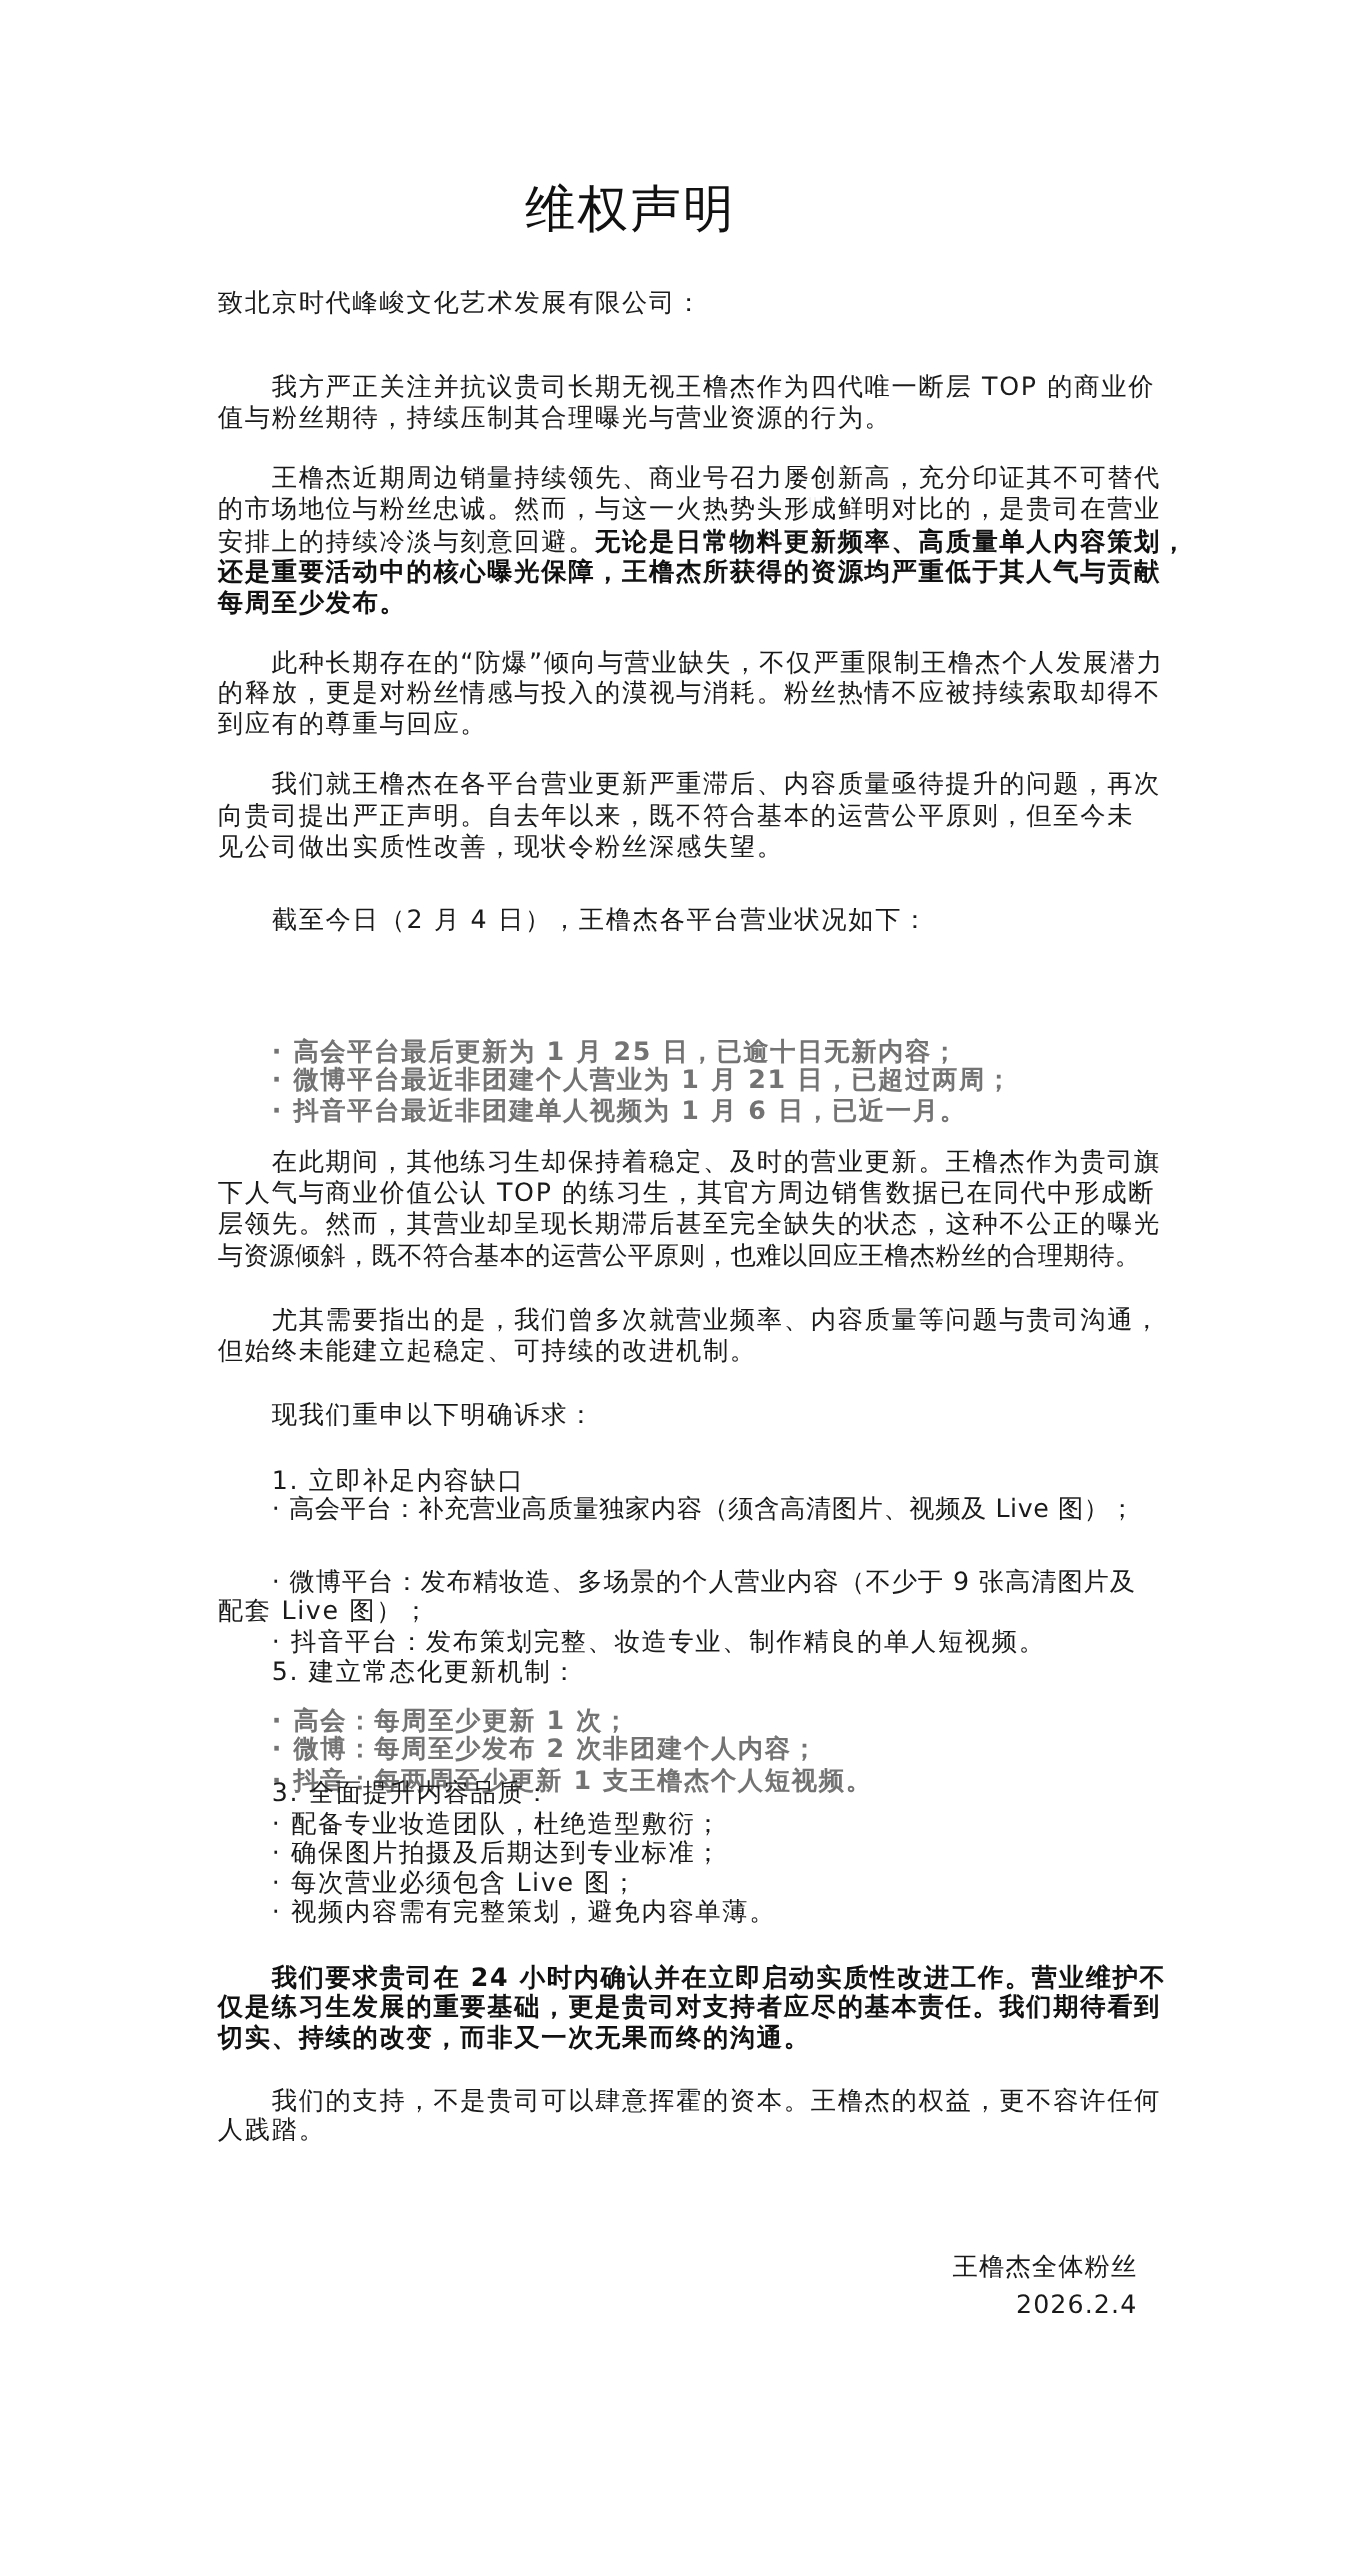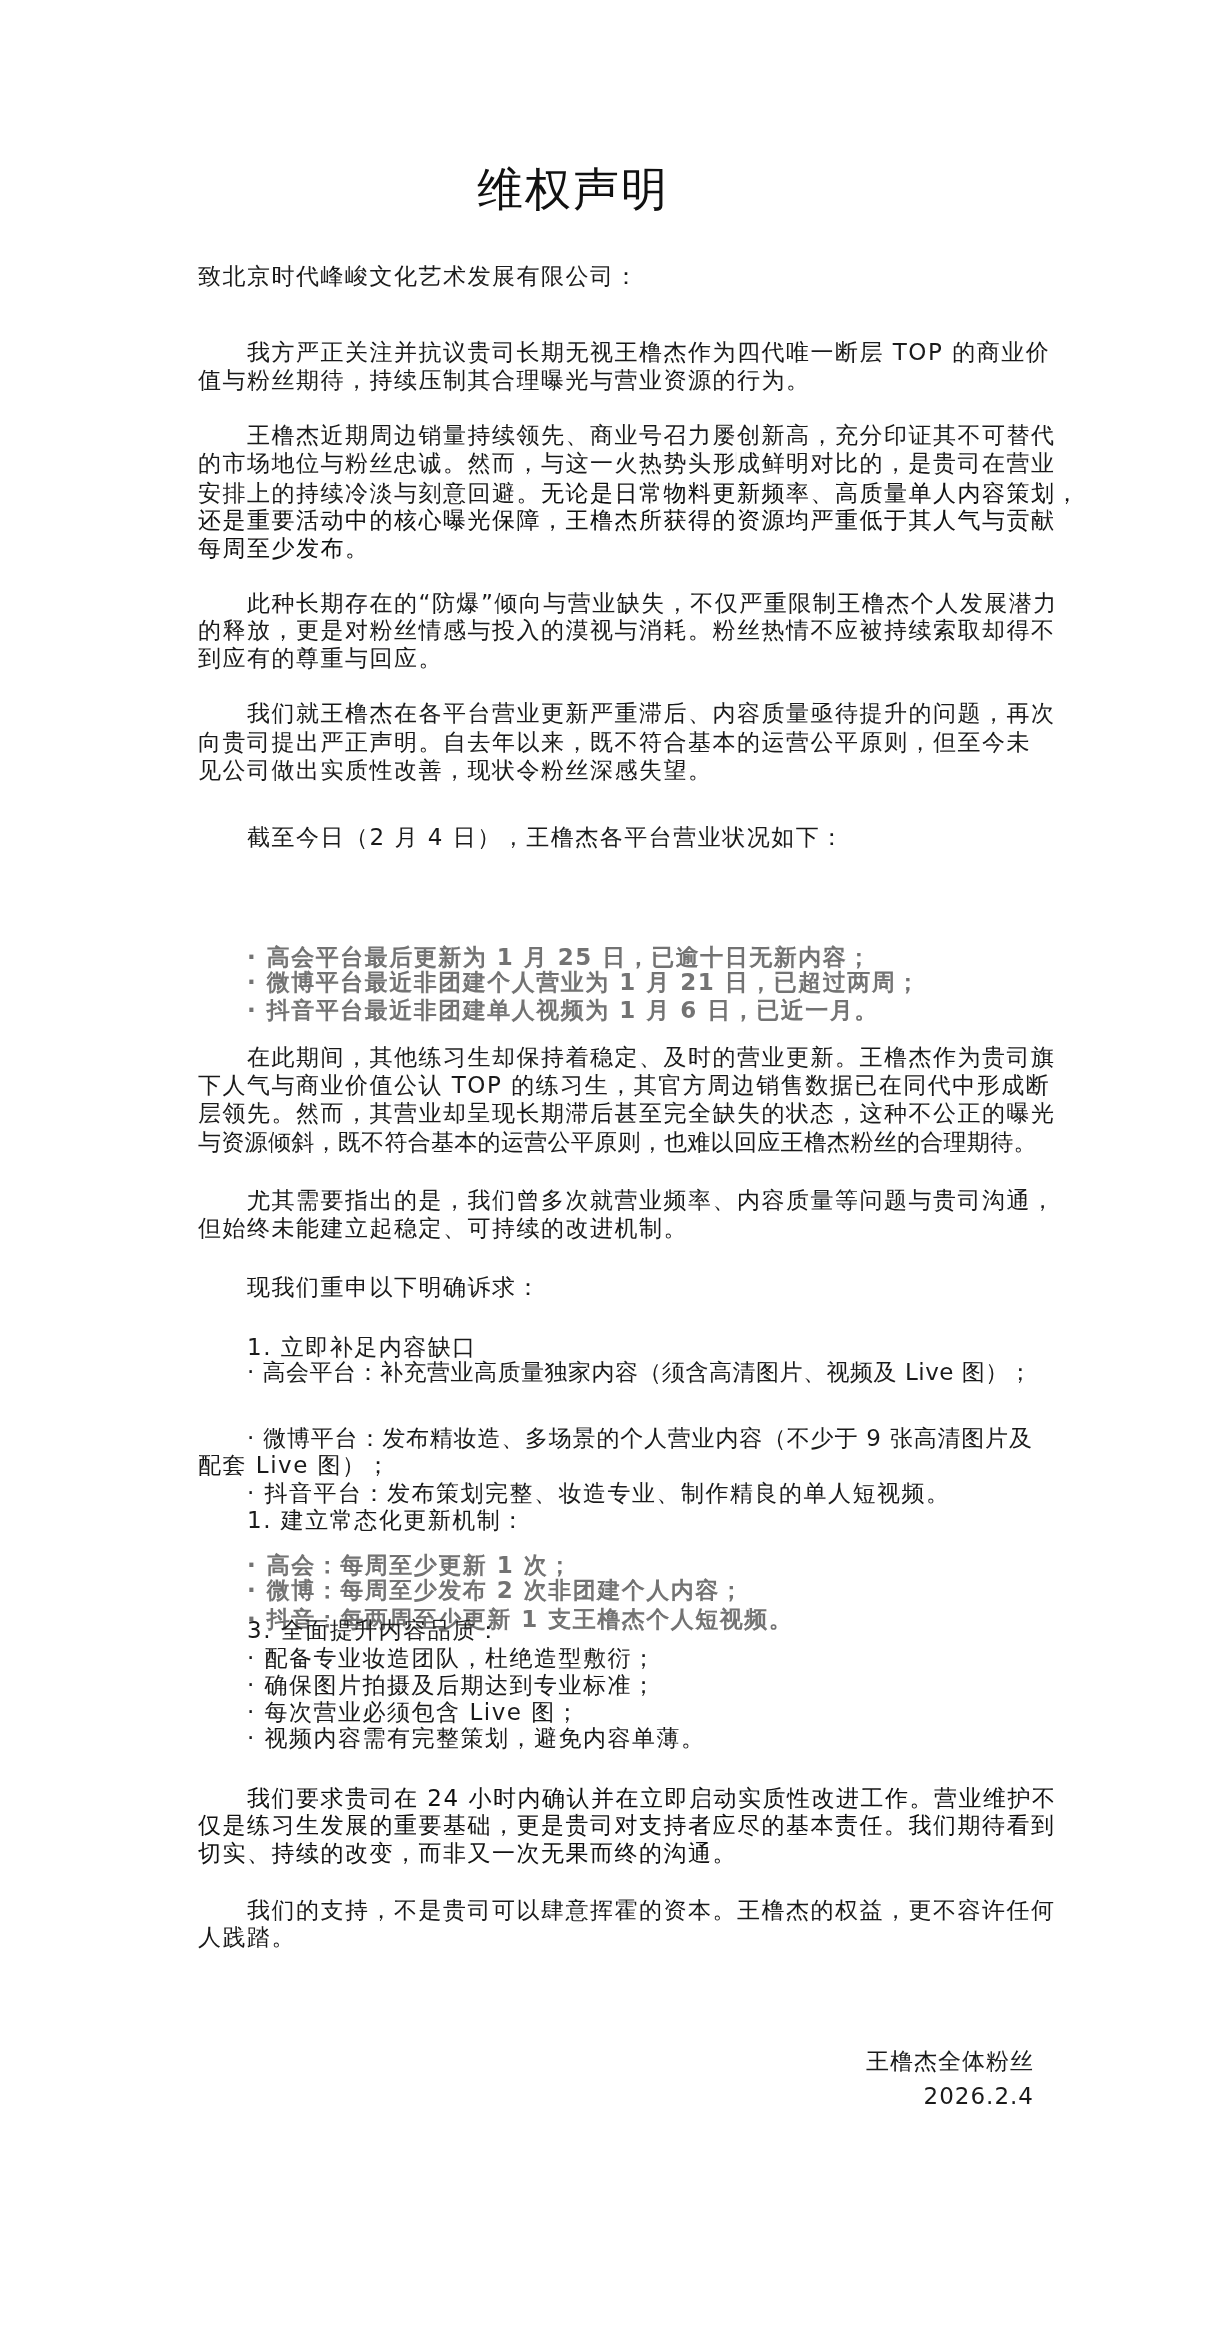--- a/index.html
+++ b/index.html
@@ -38,21 +38,21 @@
       left: 0;
       width: 828px;
       font-size: 23px;
       line-height: 28px;
       height: 28px;
       white-space: nowrap;
       letter-spacing: 1.5px;
       overflow: visible;
     }
     .indent { padding-left: 49px; }
-    .bold { font-weight: normal; color: #111; }
+    .bold { font-weight: bold; color: #111; }
     .red { color: #737373; font-weight: bold; margin-top: 17px; }
     .sig {
       position: absolute;
       right: 190px;
       font-size: 23px;
       line-height: 30px;
       text-align: left;
       white-space: nowrap;
       letter-spacing: 1px;
     }
@@ -107,21 +107,21 @@
   <div class="line" style="top:1214px">但始终未能建立起稳定、可持续的改进机制。</div>
 
   <div class="line indent" style="top:1273px">现我们重申以下明确诉求：</div>
 
   <div class="line indent" style="top:1333px">1.  立即补足内容缺口</div>
   <div class="line indent" style="top:1358px; letter-spacing:0.5px">·  高会平台：补充营业高质量独家内容（须含高清图片、视频及 Live 图）；</div>
   <div class="line indent" style="top:1424px; letter-spacing:0.8px">·  微博平台：发布精妆造、多场景的个人营业内容（不少于 9 张高清图片及</div>
   <div class="line" style="top:1451px">配套 Live 图）；</div>
   <div class="line indent" style="top:1479px">·  抖音平台：发布策划完整、妆造专业、制作精良的单人短视频。</div>
 
-  <div class="line indent" style="top:1506px">1.  建立常态化更新机制：</div>
+  <div class="line indent" style="top:1506px">5.  建立常态化更新机制：</div>
   <div class="line indent red" style="top:1534px">·  高会：每周至少更新 1 次；</div>
   <div class="line indent red" style="top:1559px">·  微博：每周至少发布 2 次非团建个人内容；</div>
   <div class="line indent red" style="top:1588px">·  抖音：每两周至少更新 1 支王橹杰个人短视频。</div>
 
   <div class="line indent" style="top:1616px">3.  全面提升内容品质：</div>
   <div class="line indent" style="top:1644px">·  配备专业妆造团队，杜绝造型敷衍；</div>
   <div class="line indent" style="top:1671px">·  确保图片拍摄及后期达到专业标准；</div>
   <div class="line indent" style="top:1698px">·  每次营业必须包含 Live 图；</div>
   <div class="line indent" style="top:1724px">·  视频内容需有完整策划，避免内容单薄。</div>
 

